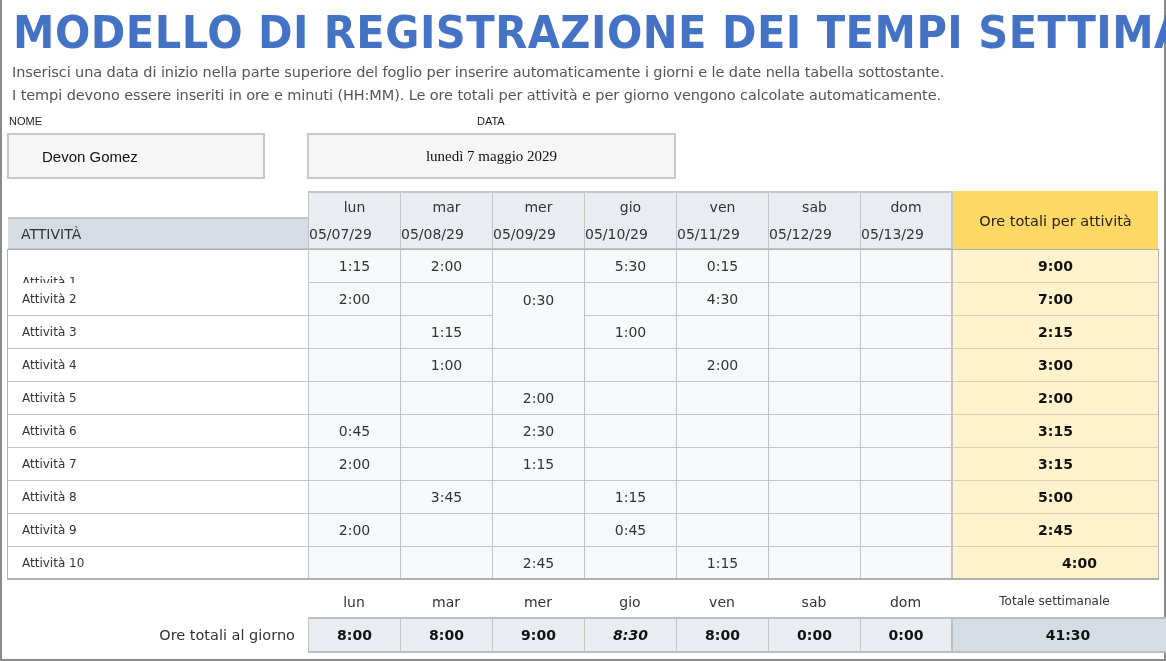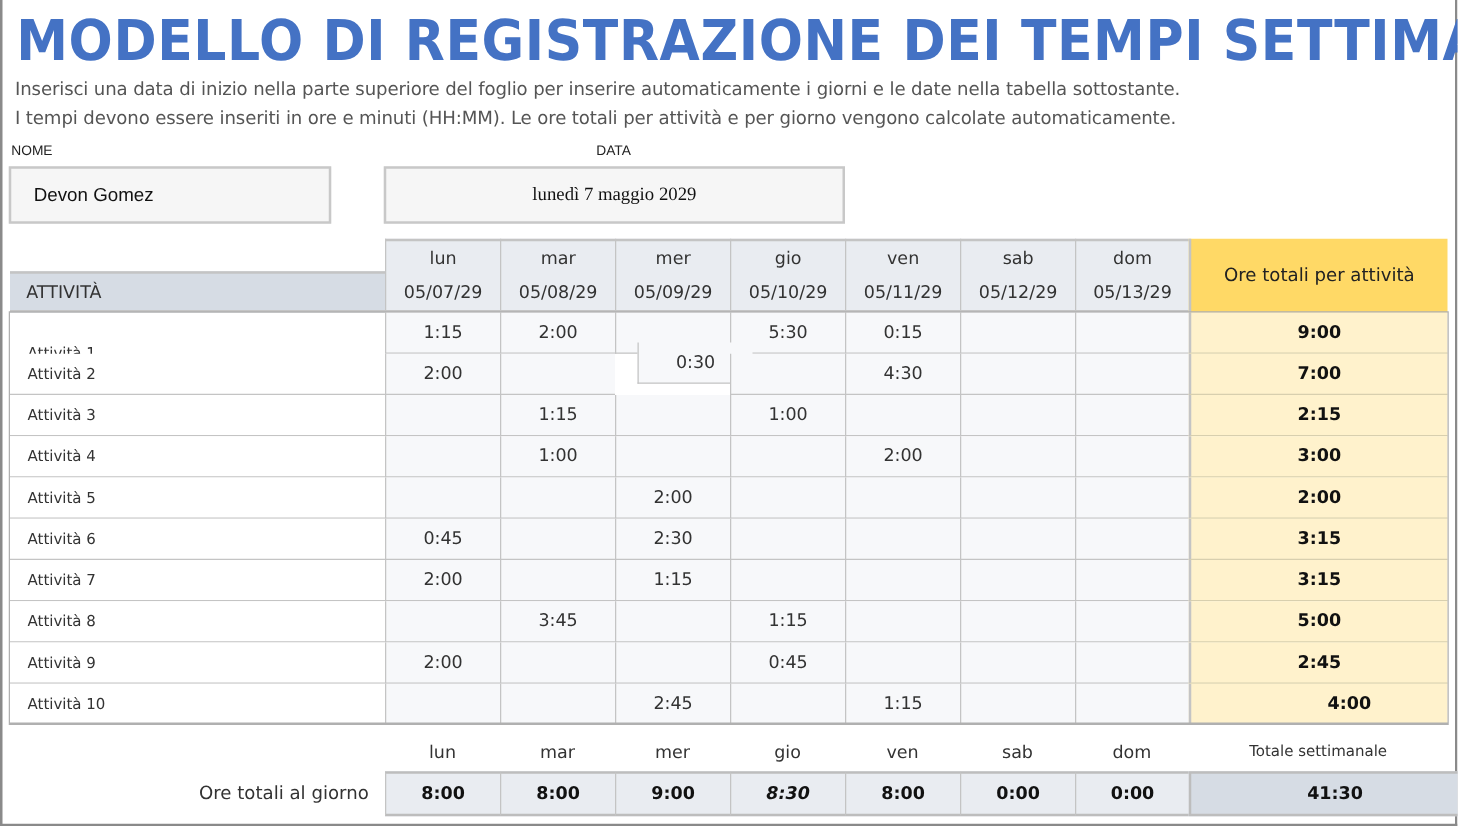--- a/index.html
+++ b/index.html
@@ -5,25 +5,25 @@
   * { box-sizing: border-box; margin: 0; padding: 0; }
   html, body { width: 1166px; height: 661px; overflow: hidden; background: #ffffff; }
   body { position: relative; font-family: "DejaVu Sans", sans-serif; color: #222; }
   .frame { position: absolute; left: 0; top: 0; width: 1166px; height: 661px; border-left: 2px solid #8a8a8a; border-right: 2px solid #8a8a8a; border-bottom: 2px solid #8a8a8a; }
   .title { position: absolute; left: 13px; top: 6px; font-family: "DejaVu Sans", sans-serif; font-weight: bold; font-size: 45px; letter-spacing: 0.5px; color: #4472c4; white-space: nowrap; transform: scaleX(0.925); transform-origin: left top; }
   .instr { position: absolute; left: 12px; font-size: 14.5px; color: #555; white-space: nowrap; letter-spacing: -0.1px; }
   .instr1 { top: 64px; }
   .instr2 { top: 87px; }
   .lbl-small { position: absolute; top: 115px; font-family: "Liberation Sans", sans-serif; font-size: 11px; color: #222; }
   .box { position: absolute; top: 133px; height: 46px; background: #f6f6f6; border: 2px solid #c8c8c8; font-family: "Liberation Sans", sans-serif; font-size: 15px; color: #111; display: flex; align-items: center; }
-  .name-box { left: 7px; width: 258px; padding-left: 18px; }
+  .name-box { left: 7px; width: 258px; padding-left: 33px; }
   .date-box { left: 307px; width: 369px; justify-content: center; font-family: Liberation Serif, serif; }
   .hdr-day { position: absolute; top: 191px; height: 59px; background: #e9ecf1; border-left: 1px solid #c4c4c4; border-top: 2px solid #c4c4c4; border-bottom: 2px solid #c4c4c4; }
   .hdr-day .dn { position: absolute; top: 6px; left: 0; right: 0; text-align: center; font-size: 14px; color: #333; }
-  .hdr-day .dd { position: absolute; top: 33px; left: 0; right: 0; text-align: center; font-size: 14px; color: #333; }
+  .hdr-day .dd { position: absolute; top: 33px; left: 0; right: 0; text-align: left; font-size: 14px; color: #333; }
   .hdr-act { position: absolute; left: 8px; top: 217px; width: 300px; height: 33px; background: #d6dce4; border-top: 2px solid #c4c4c4; border-bottom: 2px solid #c4c4c4; display: flex; align-items: center; padding-left: 13px; font-size: 14px; color: #333; }
   .hdr-total { position: absolute; left: 951px; top: 191px; width: 207px; height: 59px; background: #ffd966; display: flex; align-items: center; justify-content: center; font-size: 14.5px; color: #222; border-left: 2px solid #c4c4c4; }
 
   .row-label { position: absolute; left: 8px; width: 300px; background: #ffffff; border-bottom: 1px solid #c4c4c4; display: flex; align-items: center; padding-left: 14px; font-size: 12px; color: #333; }
   .row-cell { position: absolute; background: #f7f8fa; border-left: 1px solid #c4c4c4; border-bottom: 1px solid #c4c4c4; display: flex; align-items: center; justify-content: center; font-size: 14px; color: #333; }
   .row-total { position: absolute; left: 951px; width: 207px; background: #fff2cc; border-left: 2px solid #c4c4c4; border-bottom: 1px solid #d8cfae; display: flex; align-items: center; justify-content: center; font-size: 14px; font-weight: bold; color: #111; }
   .table-outline { position: absolute; left: 7px; top: 249px; width: 1152px; height: 331px; border: 1px solid #b0b0b0; border-bottom: 2px solid #b0b0b0; pointer-events: none; }
 
   .foot-day { position: absolute; top: 594px; height: 20px; text-align: center; font-size: 14px; color: #333; }
   .foot-weekly-lbl { position: absolute; left: 951px; top: 594px; width: 207px; text-align: center; font-size: 12px; color: #333; }
@@ -89,21 +89,21 @@
     <div class="row-cell" style="top: 250px; height: 33px; left: 400px; width: 92px;">2:00</div>
     <div class="row-cell" style="top: 250px; height: 33px; left: 492px; width: 92px;"></div>
     <div class="row-cell" style="top: 250px; height: 33px; left: 584px; width: 92px;">5:30</div>
     <div class="row-cell" style="top: 250px; height: 33px; left: 676px; width: 92px;">0:15</div>
     <div class="row-cell" style="top: 250px; height: 33px; left: 768px; width: 92px;"></div>
     <div class="row-cell" style="top: 250px; height: 33px; left: 860px; width: 91px;"></div>
     <div class="row-total" style="top: 250px; height: 33px;">9:00</div>
     <div class="row-label" style="top: 283px; height: 33px;">Attività 2</div>
     <div class="row-cell" style="top: 283px; height: 33px; left: 308px; width: 92px;">2:00</div>
     <div class="row-cell" style="top: 283px; height: 33px; left: 400px; width: 92px;"></div>
-    <div class="row-cell" style="top: 274px; height: 33px; left: 492px; width: 92px; margin-left: 18px;">0:30</div>
+    <div class="row-cell" style="top: 284px; height: 33px; left: 492px; width: 92px;">0:30</div>
     <div class="row-cell" style="top: 283px; height: 33px; left: 584px; width: 92px;"></div>
     <div class="row-cell" style="top: 283px; height: 33px; left: 676px; width: 92px;">4:30</div>
     <div class="row-cell" style="top: 283px; height: 33px; left: 768px; width: 92px;"></div>
     <div class="row-cell" style="top: 283px; height: 33px; left: 860px; width: 91px;"></div>
     <div class="row-total" style="top: 283px; height: 33px;">7:00</div>
     <div class="row-label" style="top: 316px; height: 33px;">Attività 3</div>
     <div class="row-cell" style="top: 316px; height: 33px; left: 308px; width: 92px;"></div>
     <div class="row-cell" style="top: 316px; height: 33px; left: 400px; width: 92px;">1:15</div>
     <div class="row-cell" style="top: 316px; height: 33px; left: 492px; width: 92px;"></div>
     <div class="row-cell" style="top: 316px; height: 33px; left: 584px; width: 92px;">1:00</div>

